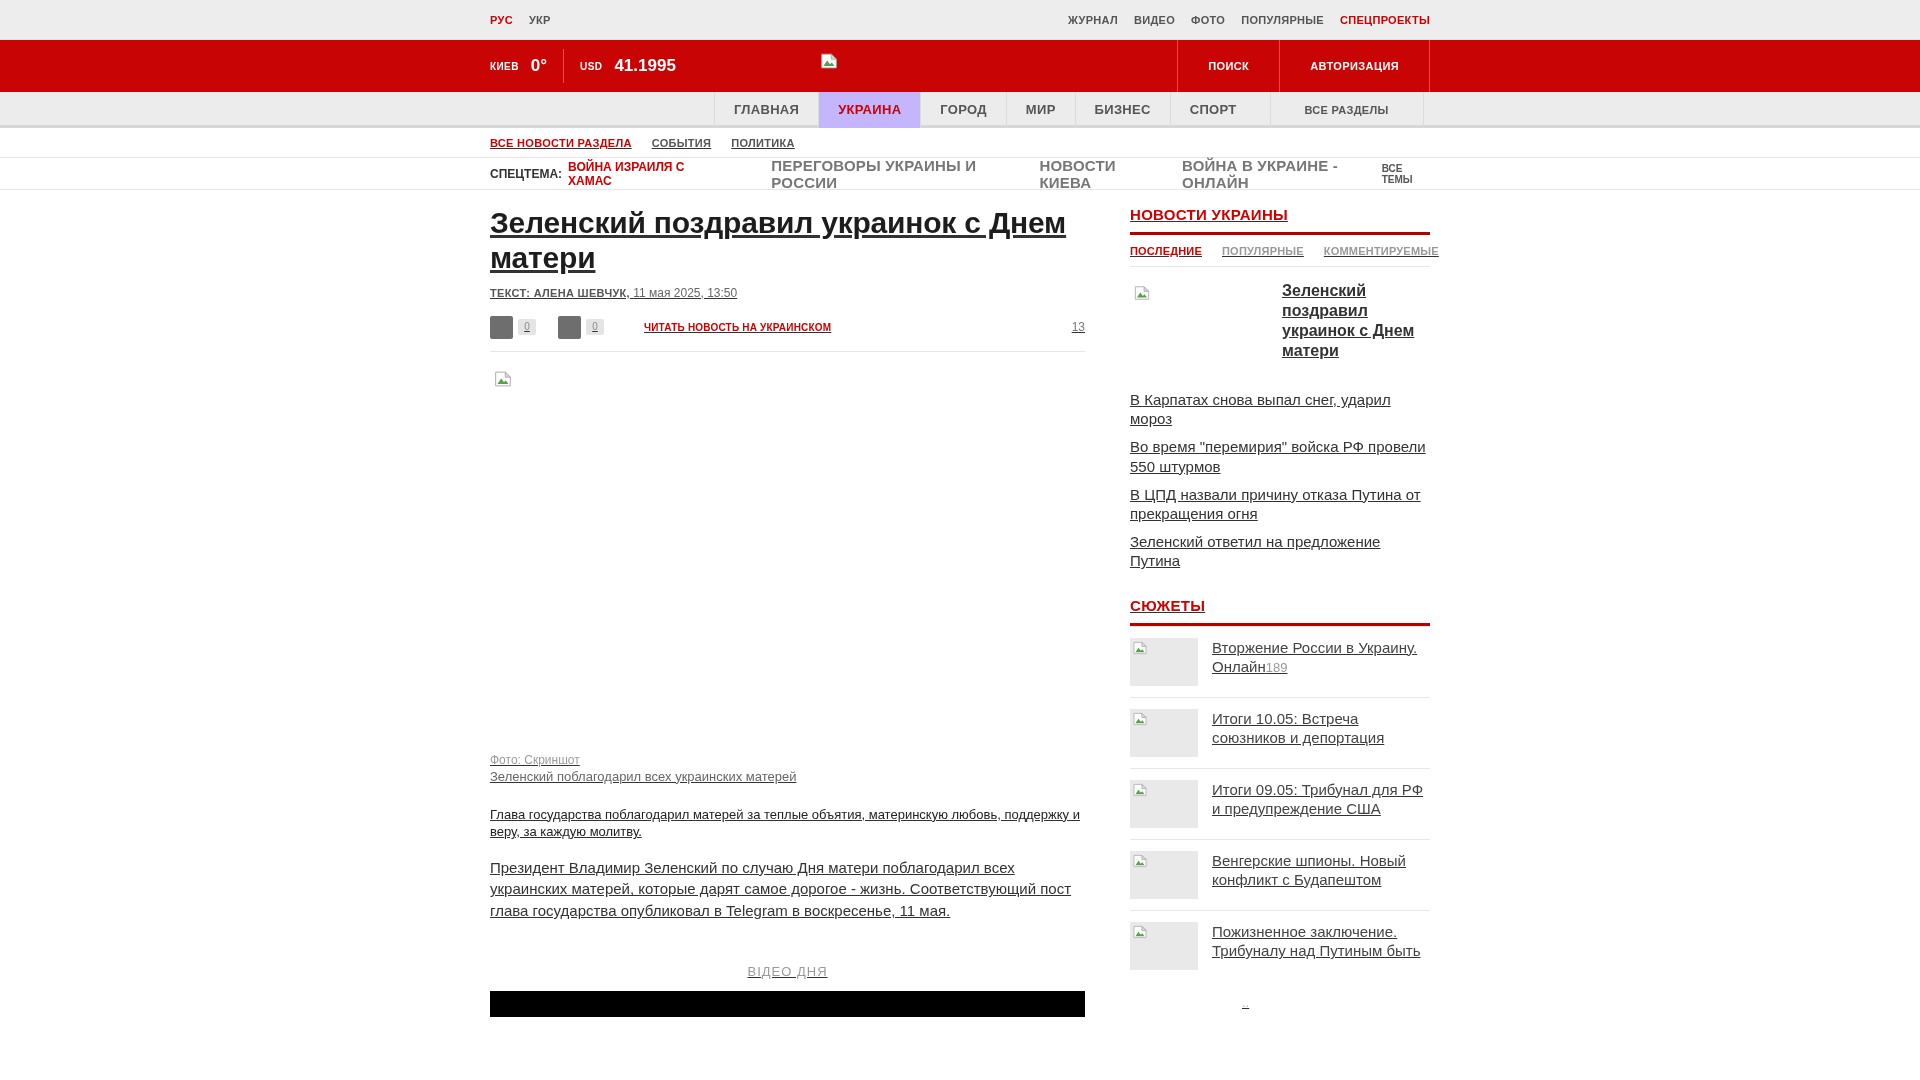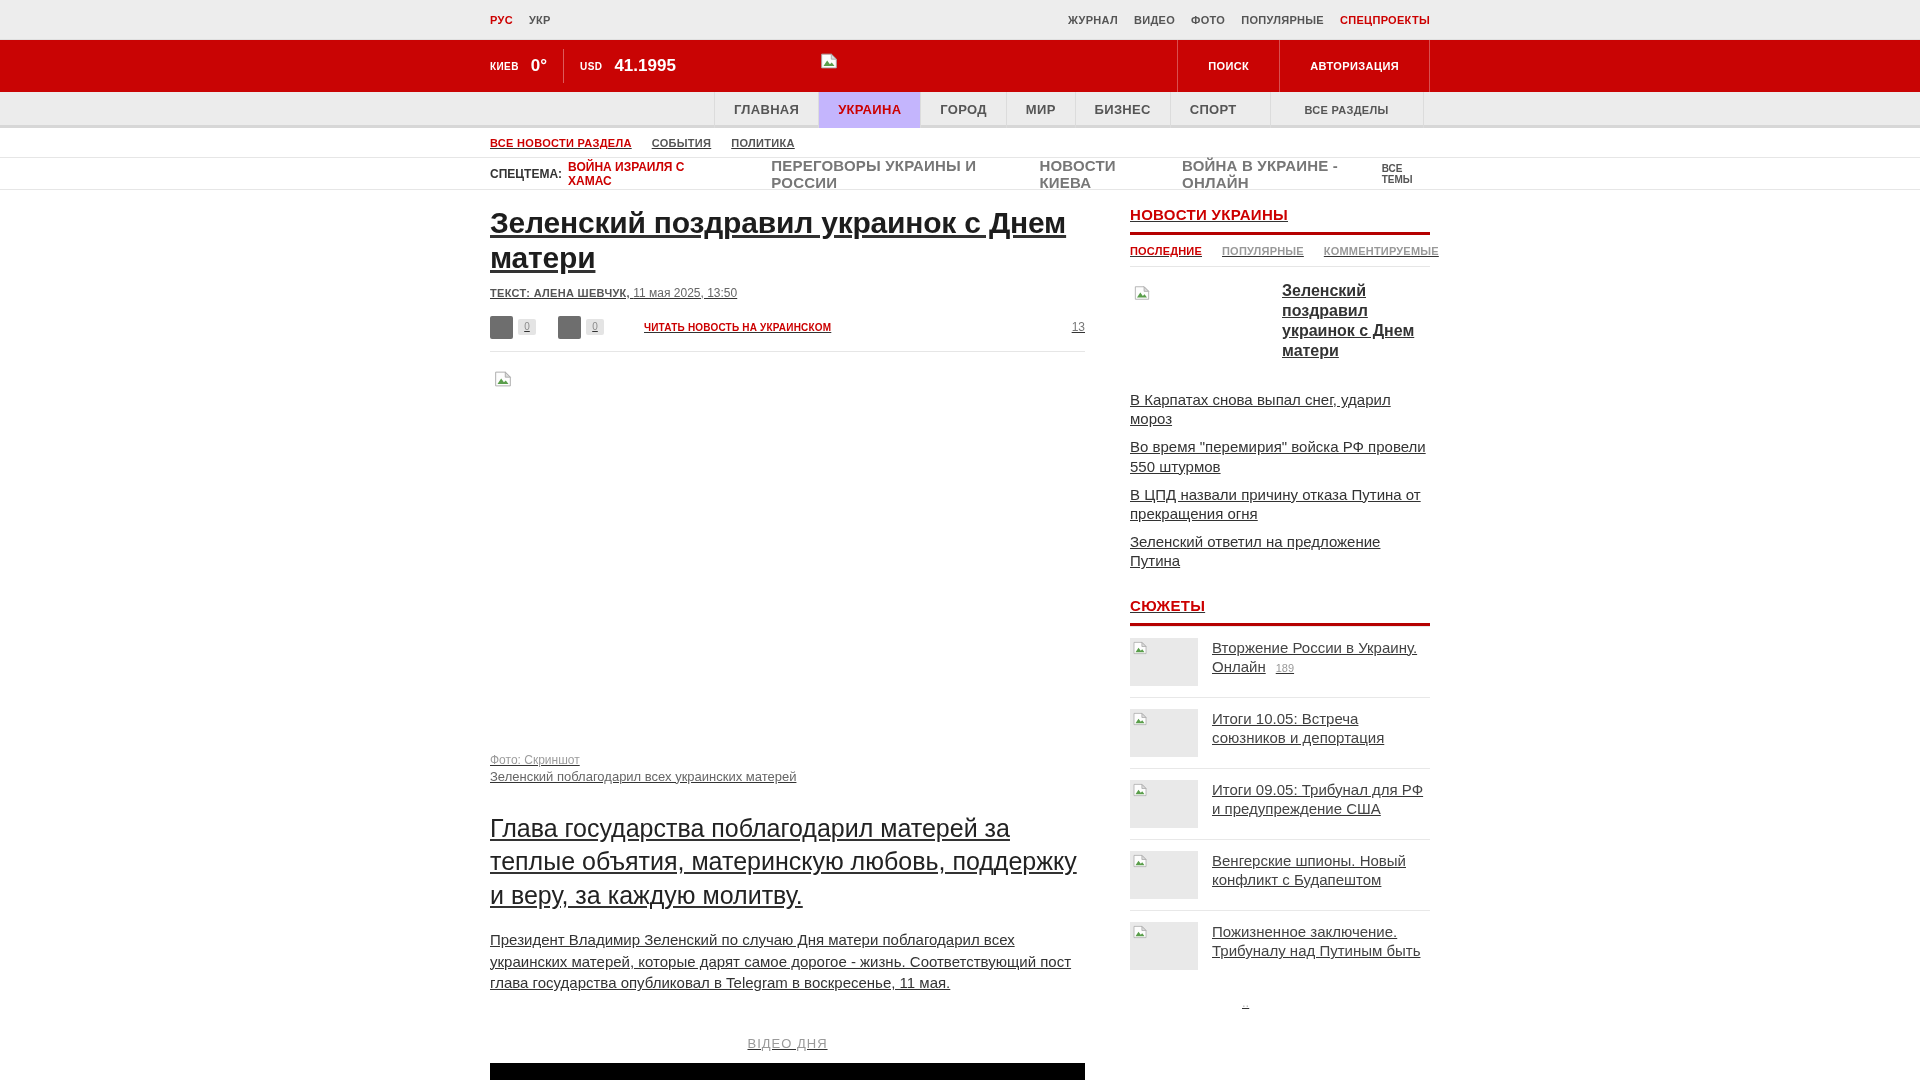--- a/index.html
+++ b/index.html
@@ -62,21 +62,21 @@
   .share-sq { width:23px; height:23px; background:#6e6e6e; border-radius:2px; }
   .share-cnt { margin-left:5px; background:#e4e4e4; color:#8b8b8b; font-size:10px; min-width:18px; height:16px; line-height:16px; text-align:center; border-radius:2px; }
   .read-ua { font-size:10px; font-weight:bold; color:#c00; text-decoration:none; margin-left:18px; letter-spacing:.2px; }
   .comments { margin-left:auto; font-size:12px; color:#777; }
   .art-divider { border-top:1px solid #e6e6e6; margin-bottom:10px; }
   .art-image { height:385px; position:relative; background:#fff; }
   .broken { display:inline-block; }
   .art-image .broken { position:absolute; top:6px; left:2px; }
   .photo-credit { font-size:12px; color:#9c9c9c; margin-top:6px; }
   .photo-caption { font-size:13px; color:#666; margin-top:2px; }
-  .lead { margin-top:28px; font-size:25px; line-height:1.35; color:#222; }
+  .lead { margin-top:22px; font-size:13px; line-height:1.35; color:#222; }
   .bodytext { margin-top:16px; font-size:15px; line-height:1.45; color:#333; }
   .video-label { margin-top:42px; text-align:center; font-size:13px; color:#9a9a9a; letter-spacing:1px; }
   .video-bar { margin-top:12px; height:26px; background:#000; }
 
   
   .side-header { font-size:15px; font-weight:bold; color:#c00; letter-spacing:.3px; padding-bottom:9px; border-bottom:3px solid #b50000; }
   .side-tabs { display:flex; gap:20px; padding:10px 0 9px; border-bottom:1px solid #e6e6e6; }
   .side-tabs a { font-size:11px; font-weight:bold; color:#999; text-decoration:none; letter-spacing:.2px; }
   .side-tabs a.active { color:#c00; }
   .feat { display:flex; margin:14px 0 4px; min-height:100px; }
@@ -85,21 +85,21 @@
   .feat-title { margin-left:12px; font-size:16px; font-weight:bold; color:#333; line-height:1.25; text-decoration:none; }
   .side-list { list-style:none; margin-top:4px; }
   .side-list li { margin:9px 0; }
   .side-list a { font-size:15px; color:#333; text-decoration:none; line-height:1.28; }
   .topics { margin-top:26px; }
   .topic-item { display:flex; padding:11px 0; border-top:1px solid #e8e8e8; align-items:flex-start; }
   .topic-item:first-of-type { border-top:none; padding-top:14px; }
   .topic-thumb { width:68px; height:48px; background:#e9e9e9; position:relative; flex:none; }
   .topic-thumb .broken { position:absolute; top:1px; left:1px; }
   .topic-title { margin-left:14px; font-size:15px; color:#444; text-decoration:none; line-height:1.3; }
-  .topic-count { font-size:11px; color:#999; margin-left:10px; font-weight:normal; }
+  .topic-count { font-size:13px; color:#999; font-weight:normal; }
   .side-ellipsis { color:#bbb; font-size:13px; margin-top:14px; margin-left:112px; }
 </style>
 </head>
 <body>
 
 <div class="topbar">
   <div class="container">
     <div class="top-langs">
       <a href="#" style="color:#c00">РУС</a>
       <a href="#">УКР</a>

